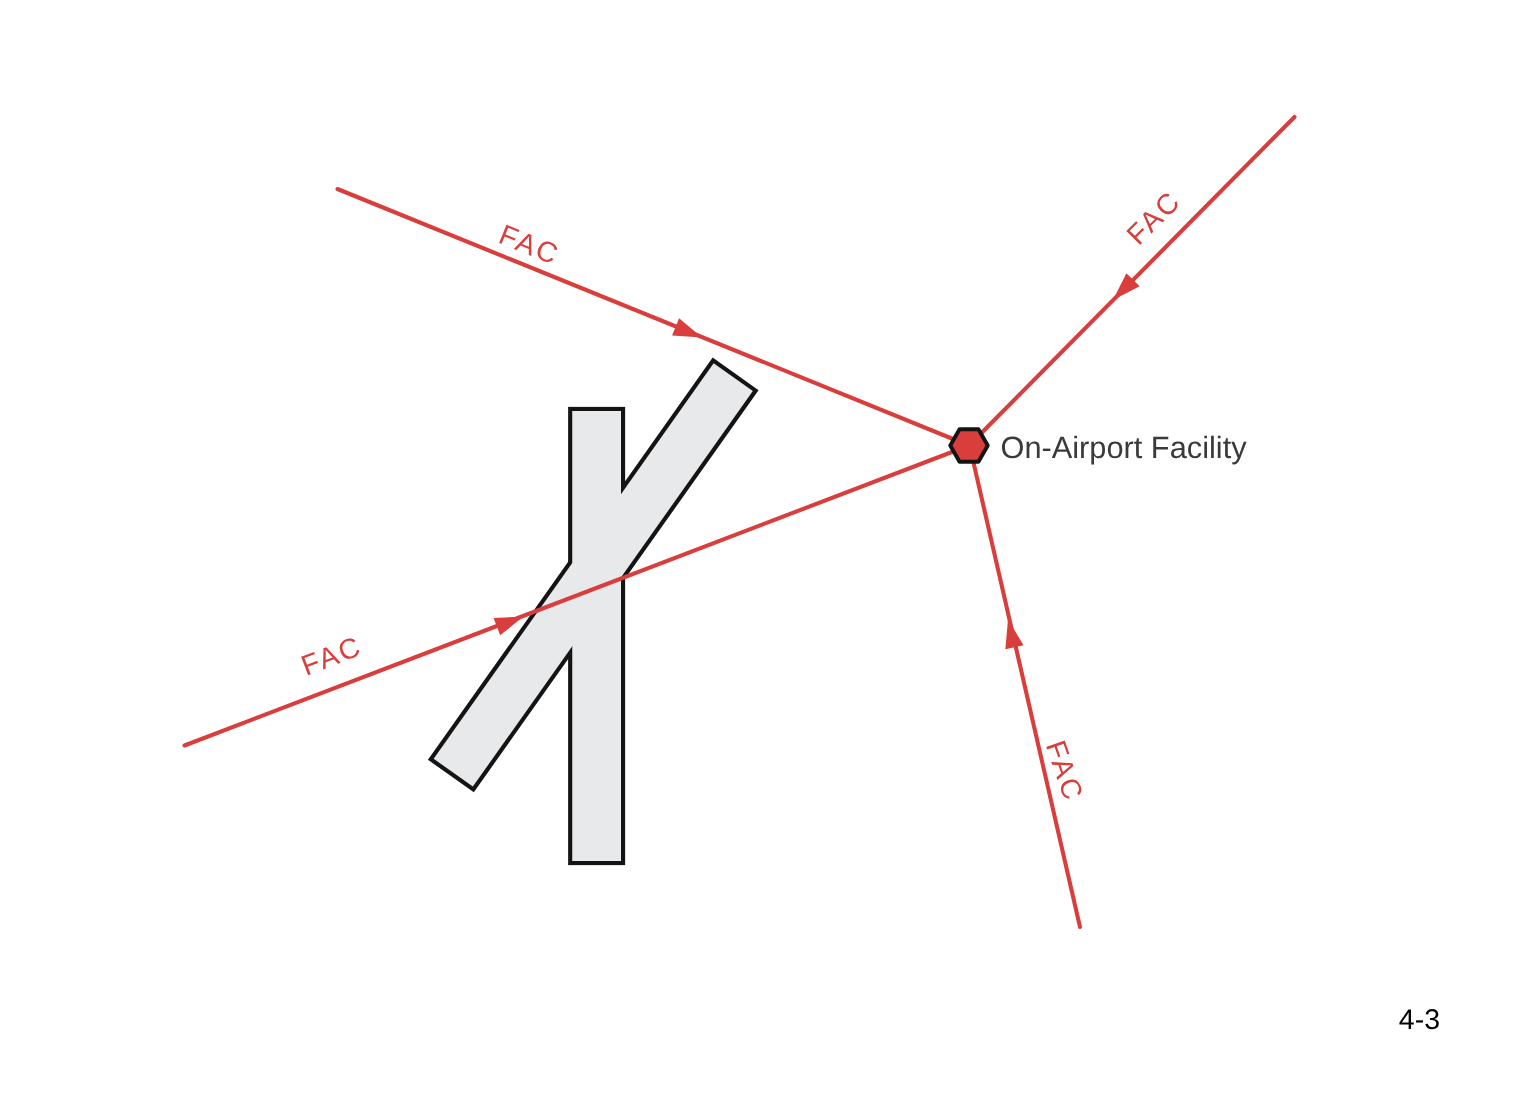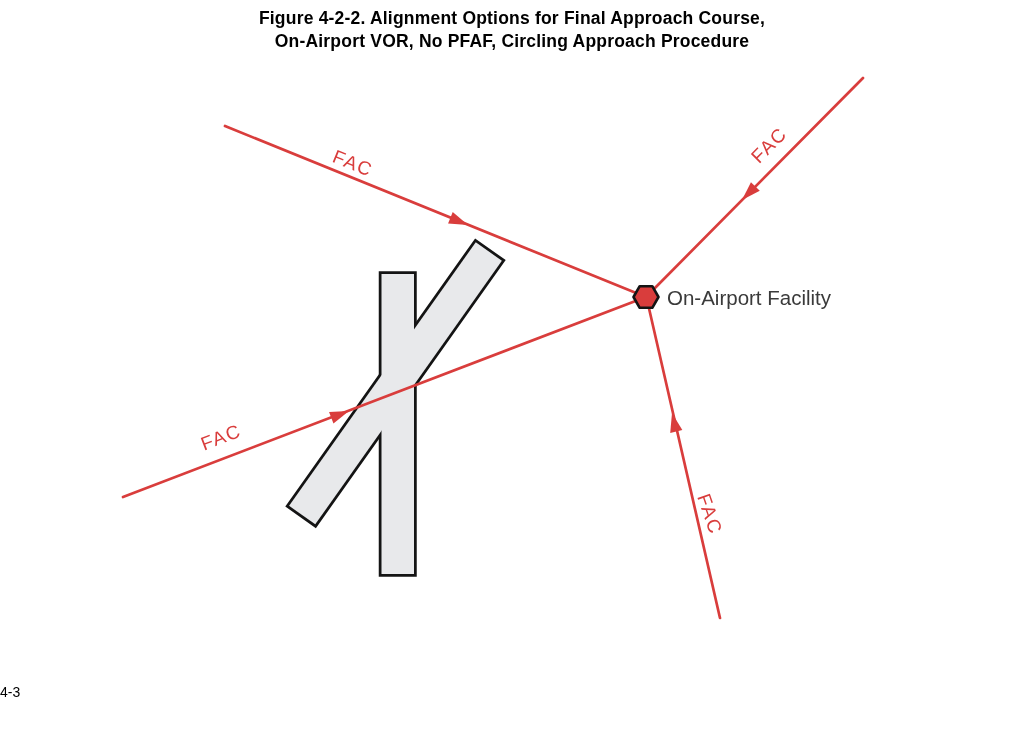--- a/index.html
+++ b/index.html
@@ -67,37 +67,33 @@
     letter-spacing: 1.5px;
     font-family: "Liberation Sans", sans-serif;
   }
   .facility-label {
     fill: var(--label-text, #3a3a3a);
     font-size: 20.5px;
     font-family: "Liberation Sans", sans-serif;
   }
   .page-number {
     position: absolute;
-    top: 684px;
+    top: 670px;
     left: 0;
     width: 960px; 
-    text-align: left;
-    font-size: 14px;
+    text-align: right;
+    font-size: 19px;
     color: var(--title-text, #000);
   }
 </style>
 </head>
 <body>
 
 <div class="page">
 
-  <div class="figure-title">
-    <div>Figure 4-2-2. Alignment Options for Final Approach Course,</div>
-    <div>On-Airport VOR, No PFAF, Circling Approach Procedure</div>
-  </div>
 
   <svg class="diagram-svg" viewBox="0 0 1024 744" xmlns="http://www.w3.org/2000/svg">
 
     <g>
       <rect class="rw-stroke" x="379.5" y="221.8" width="32" height="323" transform="rotate(35.3 395.5 383.3)"></rect>
       <rect class="rw-stroke" x="381.5" y="274" width="32.5" height="300"></rect>
       <rect class="rw-fill" x="379.5" y="221.8" width="32" height="323" transform="rotate(35.3 395.5 383.3)"></rect>
       <rect class="rw-fill" x="381.5" y="274" width="32.5" height="300"></rect>
     </g>
 

